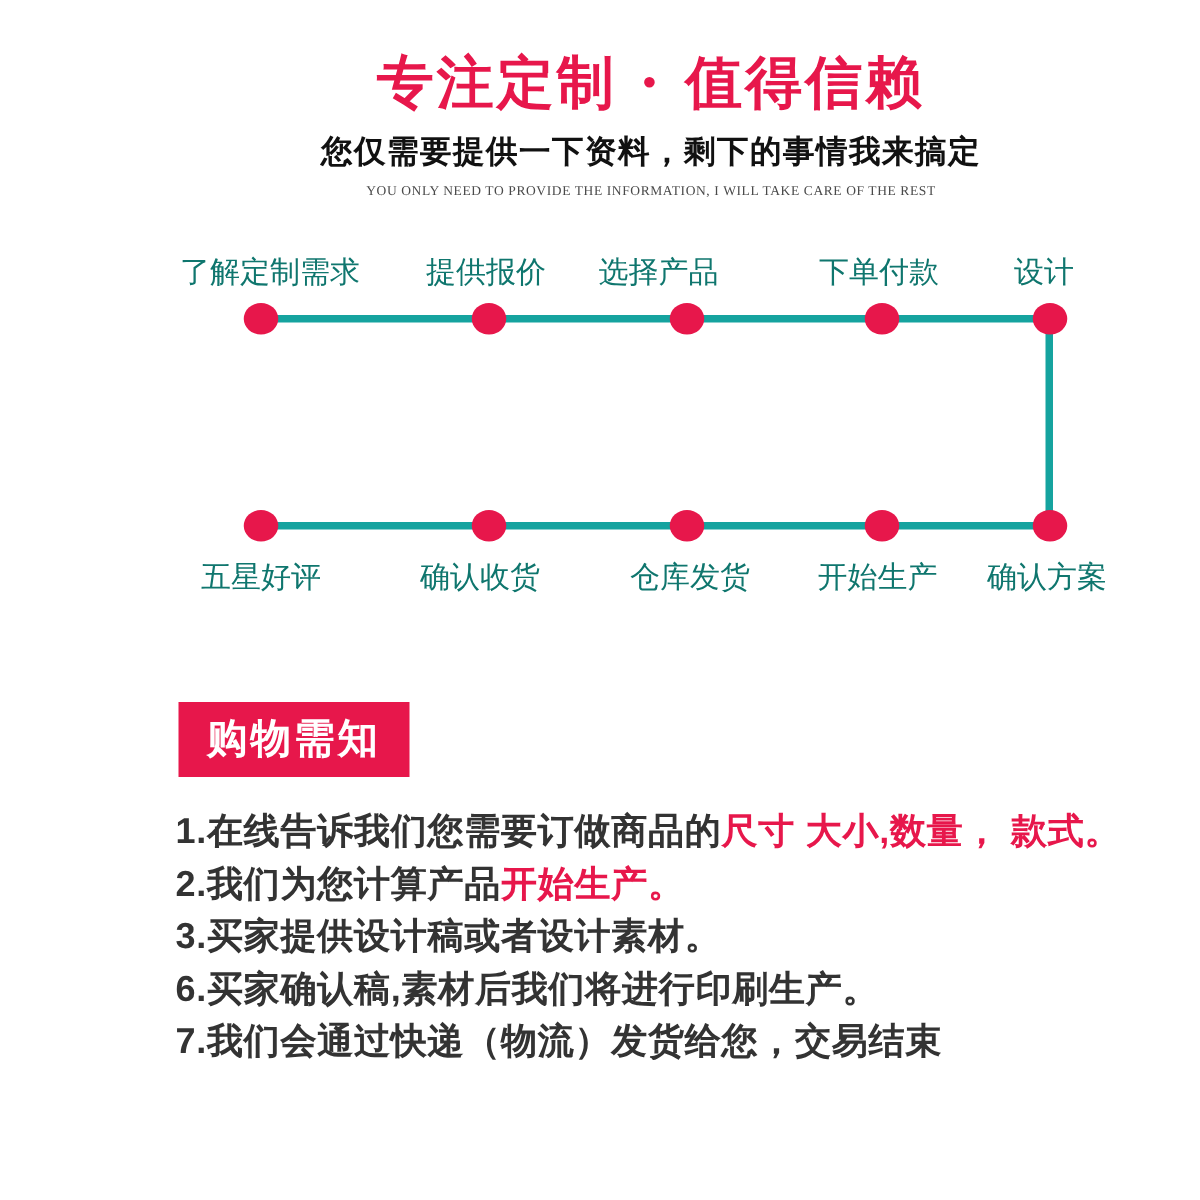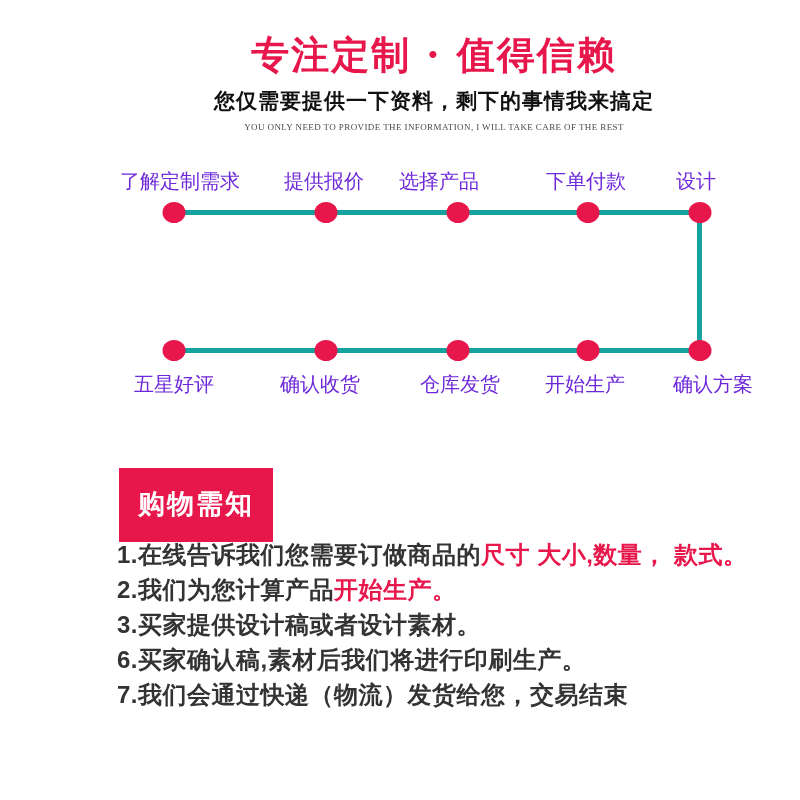--- a/index.html
+++ b/index.html
@@ -14,36 +14,36 @@
   
   .header{position:absolute;top:0;left:0;width:800px;text-align:center;}
   .title{margin:36px 0 0 0;font-family:"DejaVu Serif","Liberation Serif",serif;
          font-size:38px;line-height:1.0;font-weight:700;color:var(--red);letter-spacing:2px;}
   .subtitle{margin:13px 0 0 0;font-size:21px;font-weight:700;color:#111111;letter-spacing:1px;}
   .subtitle-en{margin:7px 0 0 0;font-family:Liberation Serif, serif;
                font-size:9px;color:#4a4a4a;letter-spacing:0.4px;text-align:center;}
 
   
   .flow{position:absolute;top:160px;left:0;width:800px;height:250px;}
-  .flow-label{position:absolute;transform:translateX(-50%);font-size:20px;color:#6d28d9;
+  .flow-label{position:absolute;transform:translateX(-50%);font-size:20px;color:#0f766e;
               font-weight:500;white-space:nowrap;}
   .flow-label.top{top:8px;}
   .flow-label.bottom{top:211px;}
   .hline{position:absolute;height:5px;background:var(--teal);left:140px;width:526px;}
   .hline.top{top:50px;}
   .hline.bottom{top:188px;}
   .vline{position:absolute;width:5px;background:var(--teal);left:663px;top:52px;height:139px;}
   .dot{position:absolute;width:23px;height:21px;border-radius:50%;background:var(--red);
        transform:translateX(-50%);}
   .dot.top{top:42px;}
   .dot.bottom{top:180px;}
 
   
   .notice-heading{position:absolute;top:468px;left:85px;background:var(--red);color:#ffffff;
-                  font-size:27px;font-weight:700;letter-spacing:2px;padding:22px 19px;line-height:1.1;}
+                  font-size:27px;font-weight:700;letter-spacing:2px;padding:10px 19px;line-height:1.1;}
   .notice-list{position:absolute;top:545px;left:83px;width:660px;margin:0;padding:0;list-style:none;}
   .notice-list li{font-size:24px;font-weight:600;color:var(--ink);line-height:20px;
                   margin:0 0 15px 0;white-space:nowrap;letter-spacing:0.5px;}
   .hl{color:var(--red);}
 </style>
 </head>
 <body>
 
 <div class="page">
 
@@ -74,21 +74,21 @@
     <div class="dot bottom" style="left:140px"></div>
     <div class="dot bottom" style="left:292px"></div>
     <div class="dot bottom" style="left:424px"></div>
     <div class="dot bottom" style="left:554px"></div>
     <div class="dot bottom" style="left:666px"></div>
 
     <div class="flow-label bottom" style="left:140px">五星好评</div>
     <div class="flow-label bottom" style="left:286px">确认收货</div>
     <div class="flow-label bottom" style="left:426px">仓库发货</div>
     <div class="flow-label bottom" style="left:551px">开始生产</div>
-    <div class="flow-label bottom" style="left:679px">确认方案</div>
+    <div class="flow-label bottom" style="left:664px">确认方案</div>
   </div>
 
   <div class="notice-heading">购物需知</div>
 
   <ol class="notice-list">
     <li><span>1.在线告诉我们您需要订做商品的</span><span class="hl">尺寸 大小,数量， 款式。</span></li>
     <li><span>2.我们为您计算产品</span><span class="hl">开始生产。</span></li>
     <li><span>3.买家提供设计稿或者设计素材。</span><span class="hl"></span></li>
     <li><span>6.买家确认稿,素材后我们将进行印刷生产。</span><span class="hl"></span></li>
     <li><span>7.我们会通过快递（物流）发货给您，交易结束</span><span class="hl"></span></li>

